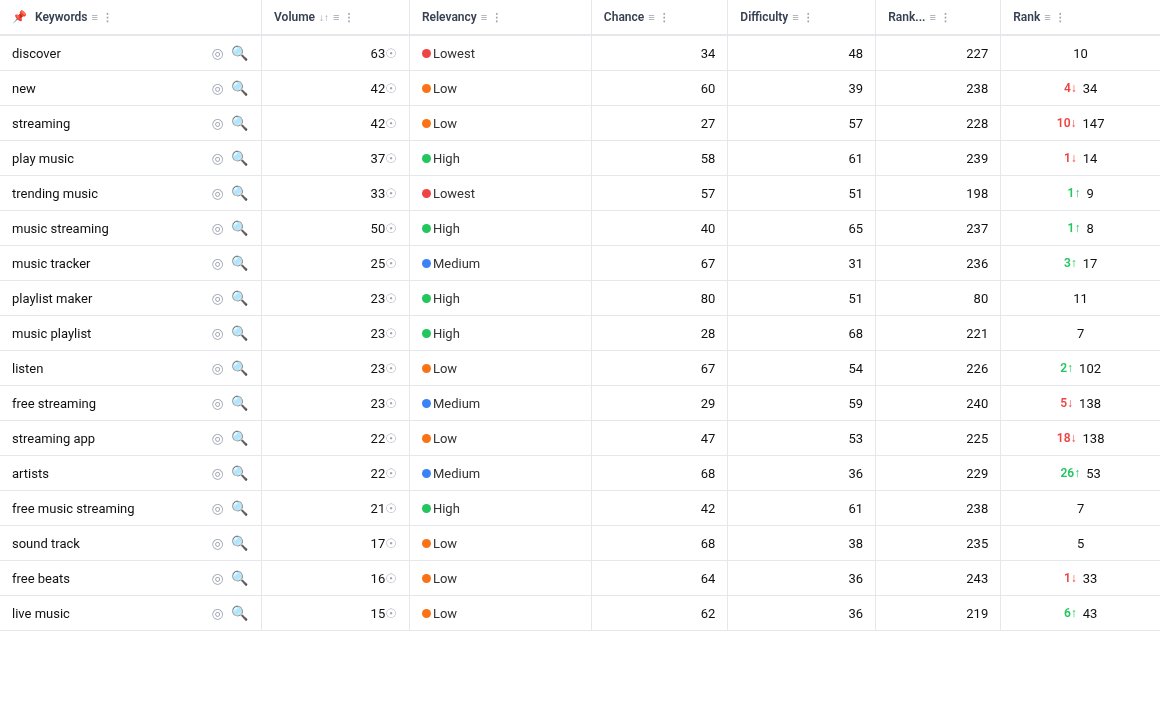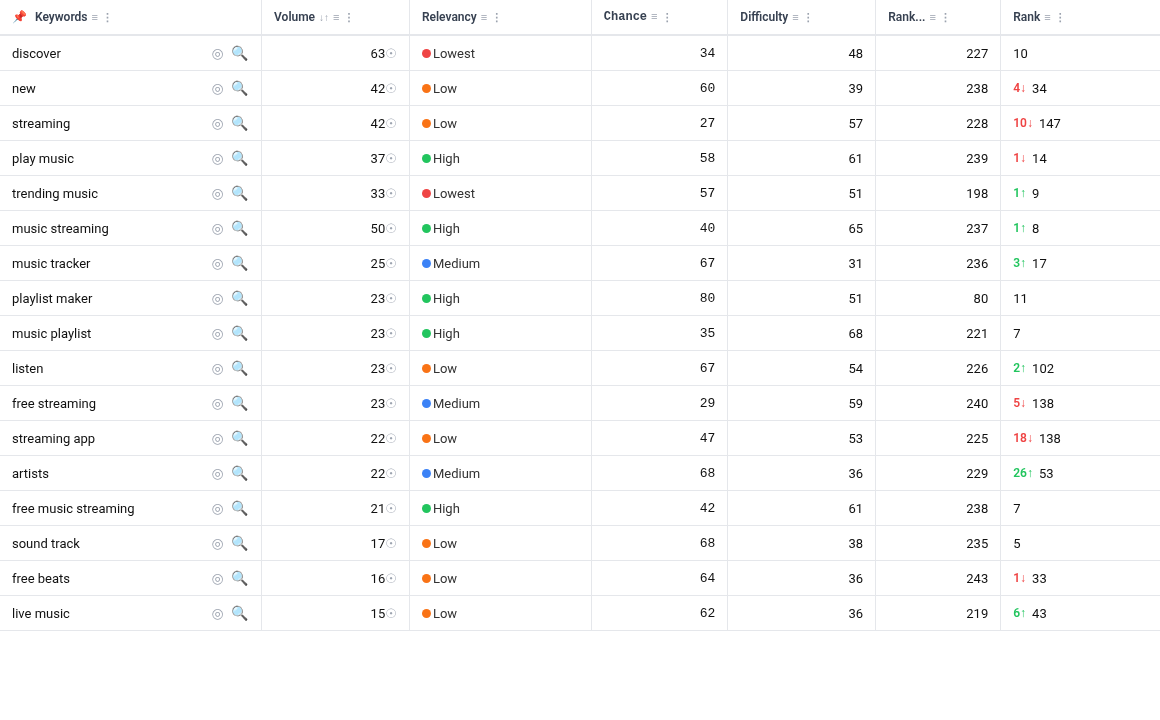--- a/index.html
+++ b/index.html
@@ -94,37 +94,37 @@
     .dot-orange { background: #f97316; }
     .dot-green { background: #22c55e; }
     .dot-blue { background: #3b82f6; }
     .num-cell {
       text-align: right;
       color: #111;
     }
     .rank-cell {
       display: flex;
       align-items: center;
-      justify-content: flex-start;
+      justify-content: center;
       gap: 2px;
     }
     .rank-change {
       font-size: 12px;
       font-weight: 600;
     }
     .rank-change.down { color: #ef4444; }
     .rank-change.up { color: #22c55e; }
     .rank-current { color: #111; }
     .rank-plain { color: #111; text-align: right; }
 
     
     .col-keywords { width: 230px; }
     .col-volume { width: 130px; }
     .col-relevancy { width: 160px; }
-    .col-chance { width: 120px; font-family: Liberation Mono, monospace; }
+    .col-chance { width: 120px; }
     .col-difficulty { width: 130px; }
     .col-rankurl { width: 110px; }
     .col-rank { width: 140px; }
   </style>
 </head>
 <body>
 
 <div class="table-container">
   <table>
     <thead>
@@ -434,21 +434,21 @@
       <span class="volume-num">23</span>
       <span class="vol-icon">☉</span>
     </div>
   </td>
           <td class="col-relevancy">
     <div class="relevancy-cell">
       <span class="dot dot-green"></span>
       <span>High</span>
     </div>
   </td>
-          <td class="col-chance num-cell"><span>35</span></td>
+          <td class="col-chance num-cell"><span>28</span></td>
           <td class="col-difficulty num-cell"><span>68</span></td>
           <td class="col-rankurl num-cell"><span>221</span></td>
           <td class="col-rank">
       <div class="rank-cell">
         <span class="rank-plain">7</span>
       </div>
     </td>
         </tr>
         <tr>
           <td class="col-keywords">

